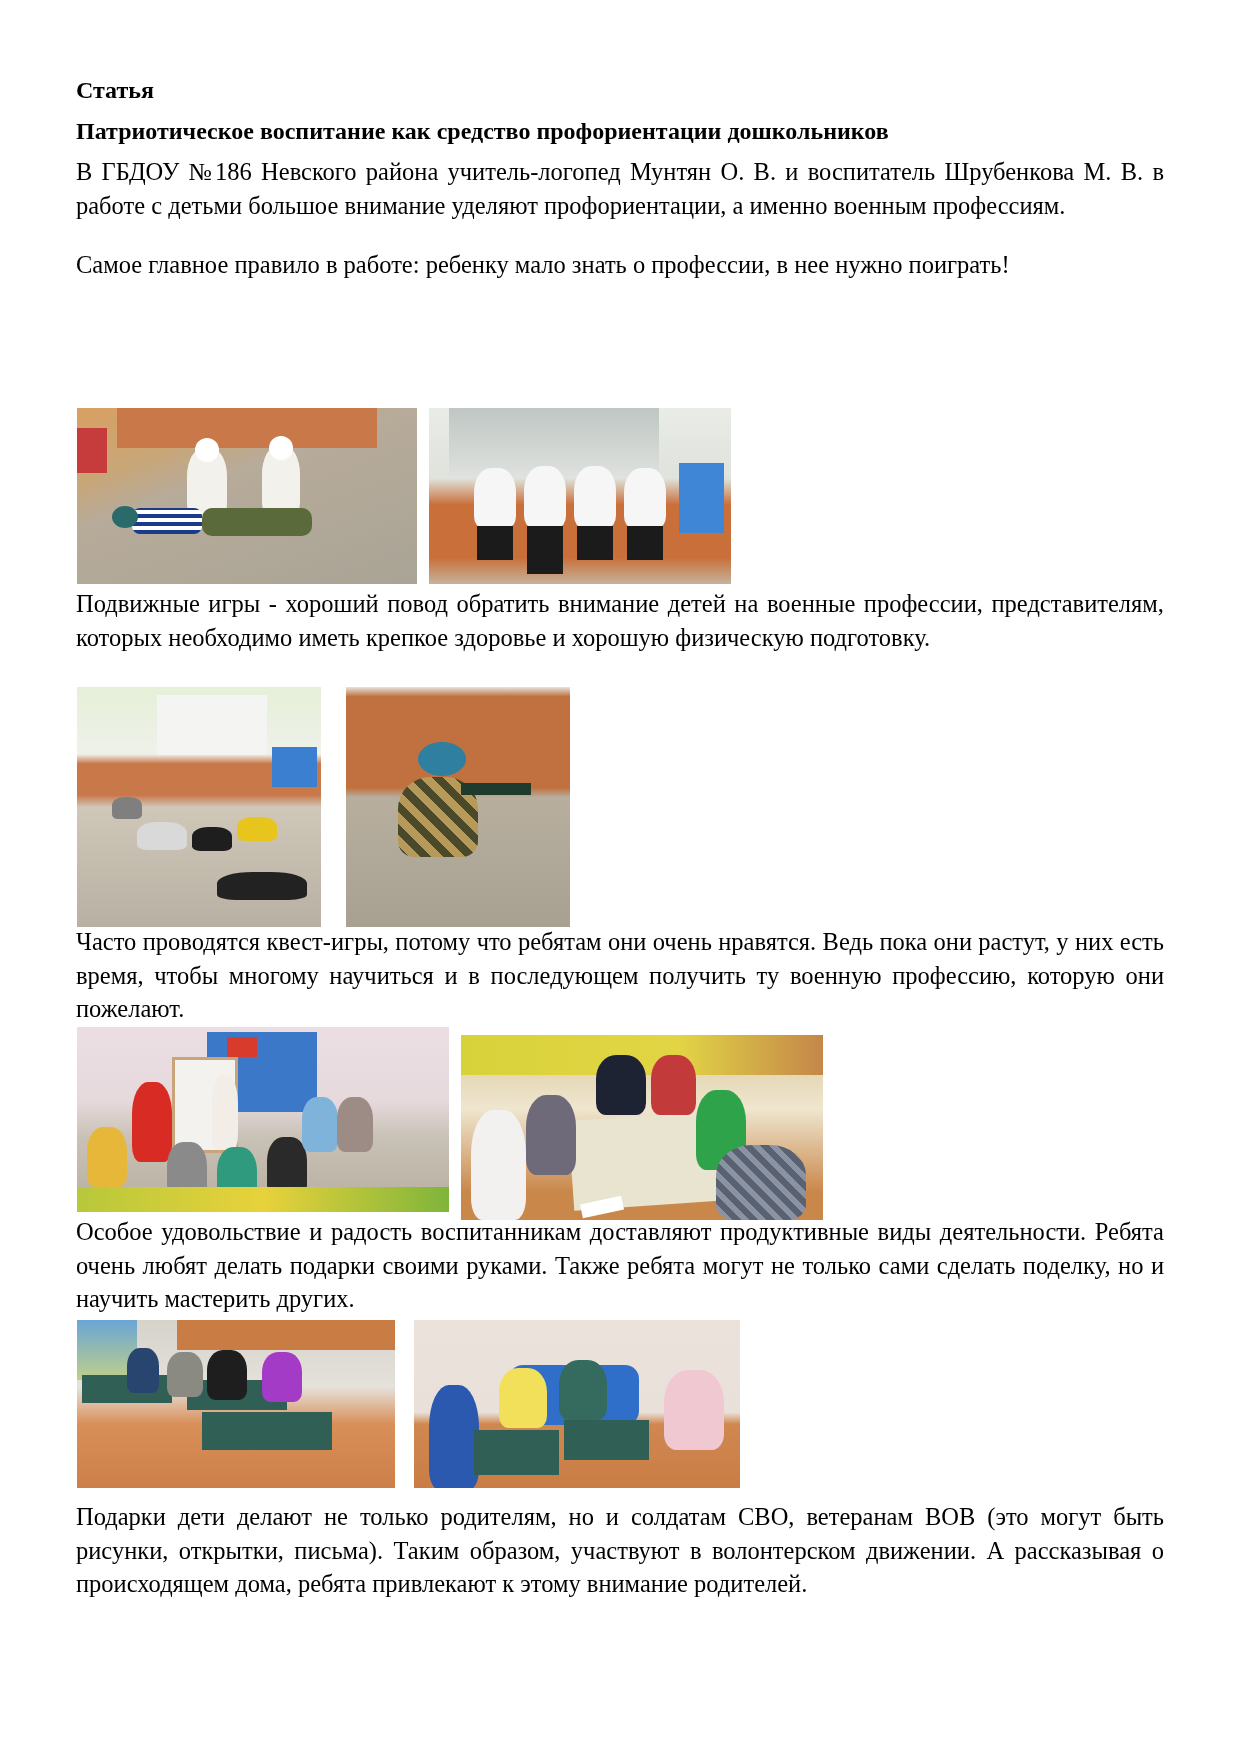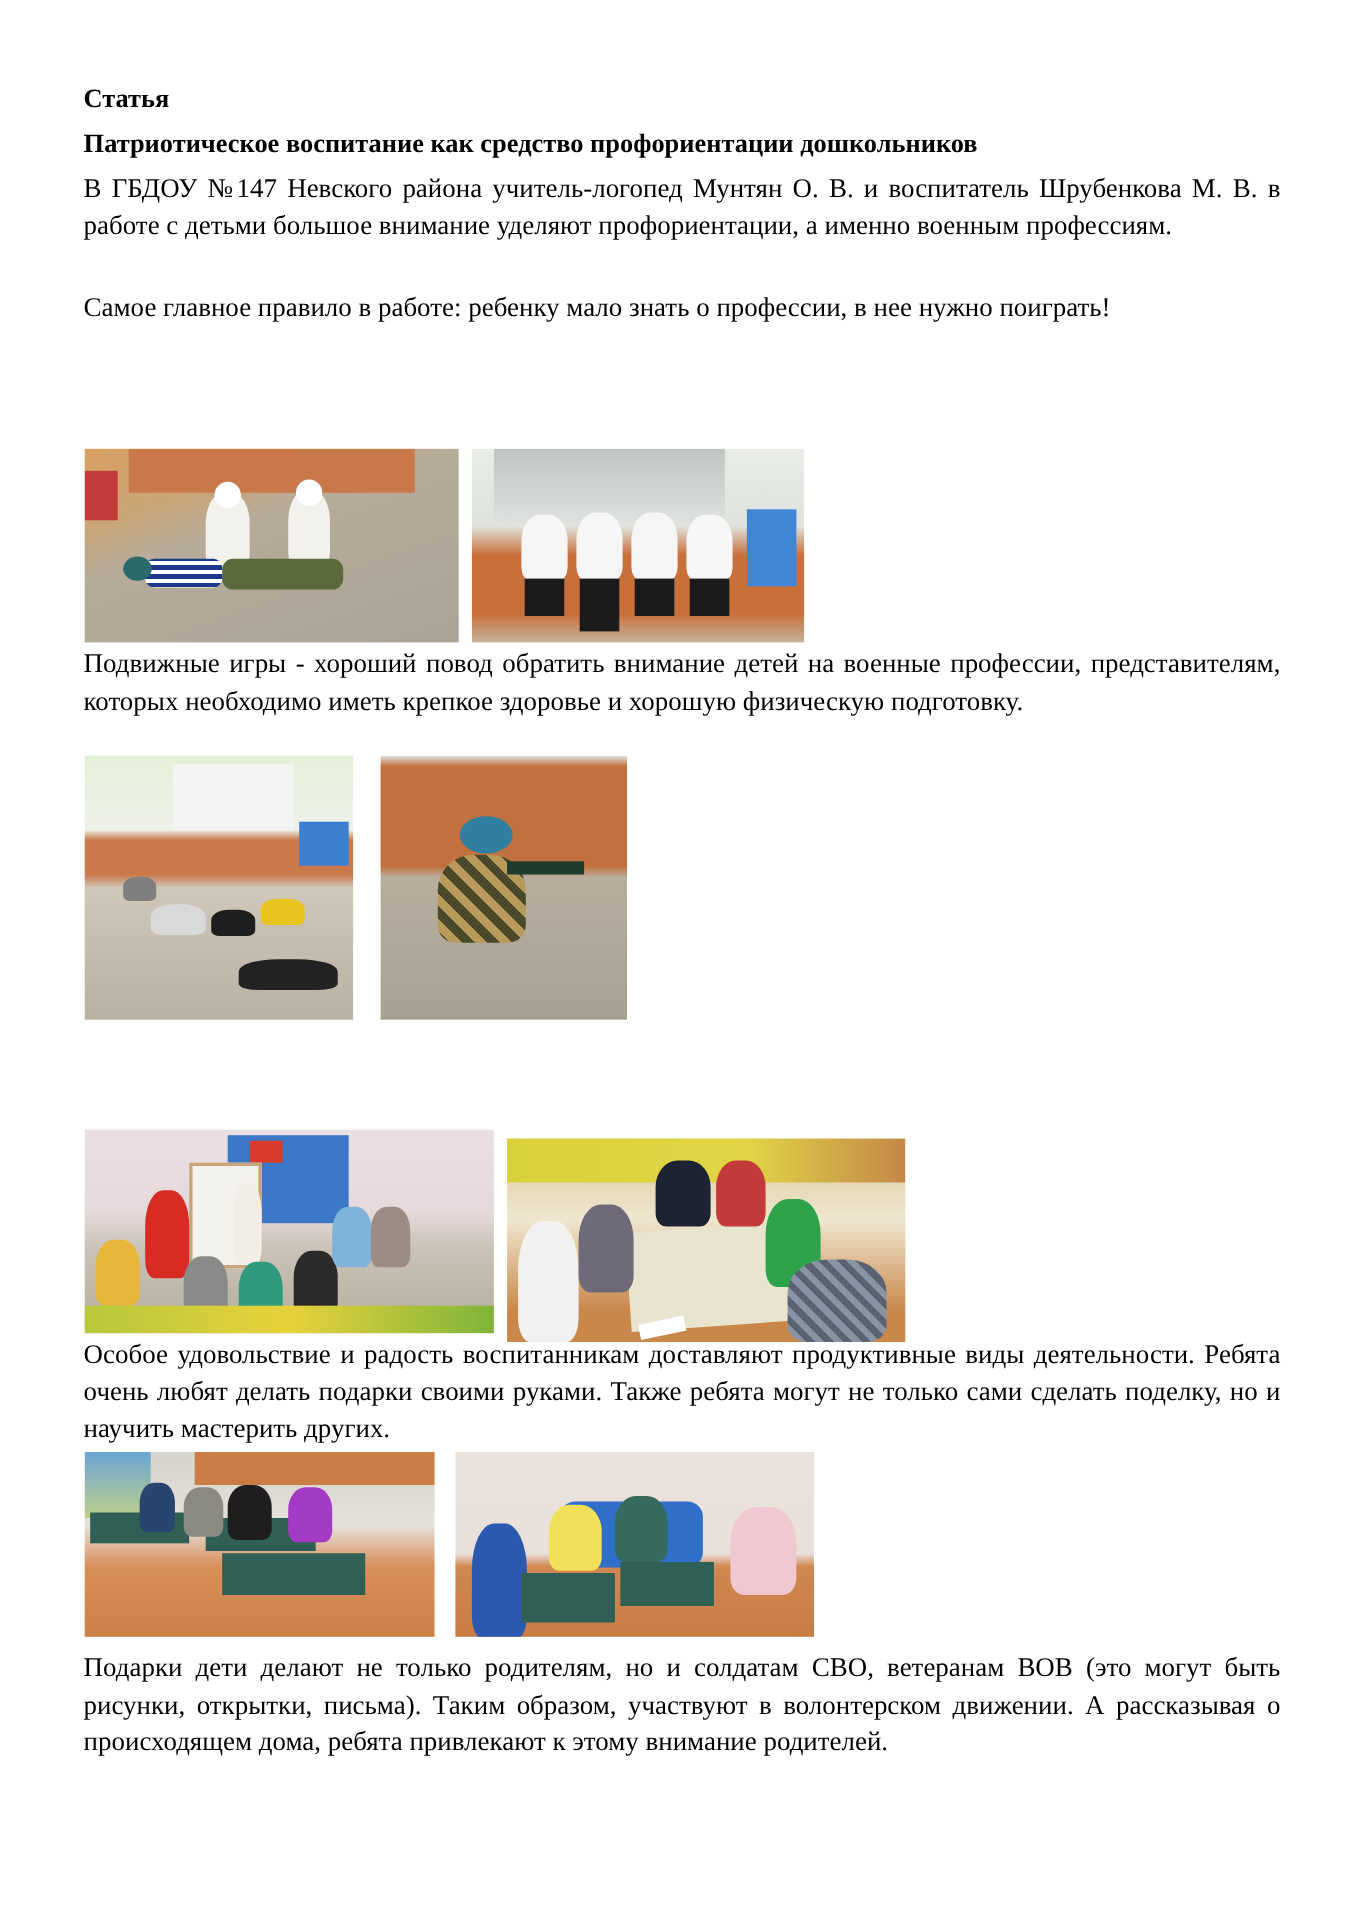--- a/index.html
+++ b/index.html
@@ -14,22 +14,22 @@
   .head { position: absolute; border-radius: 50%; background: #e8c2a4; }
 </style>
 </head>
 <body>
 
 <div class="page">
 
   <div class="title" style="top:75px;">Статья</div>
   <div class="title" style="top:116px;">Патриотическое воспитание как средство профориентации дошкольников</div>
 
-  <div class="para" style="top:155px;">В ГБДОУ №147 Невского района учитель-логопед Мунтян О. В. и воспитатель Шрубенкова М. В. в работе с детьми большое внимание уделяют  профориентации, а именно военным профессиям.</div>
-  <div class="para" style="top:263px;">Самое главное правило в работе: ребенку мало знать о профессии, в нее нужно поиграть!</div>
+  <div class="para" style="top:155px;">В ГБДОУ №186 Невского района учитель-логопед Мунтян О. В. и воспитатель Шрубенкова М. В. в работе с детьми большое внимание уделяют  профориентации, а именно военным профессиям.</div>
+  <div class="para" style="top:248px;">Самое главное правило в работе: ребенку мало знать о профессии, в нее нужно поиграть!</div>
 
   <div class="photo" style="left:77px; top:408px; width:340px; height:176px; background:linear-gradient(160deg,#d9a062 0%,#c9a677 25%,#b7ab9a 40%,#a9a496 100%);">
     <div class="layer" style="left:40px; top:0; width:260px; height:40px; background:#c9784a;"></div>
     <div class="layer" style="left:0; top:20px; width:30px; height:45px; background:#c63b3b;"></div>
     <div class="person" style="left:110px; top:40px; width:40px; height:70px; background:#f3f1ec;"></div>
     <div class="head" style="left:118px; top:30px; width:24px; height:24px; background:#fff;"></div>
     <div class="person" style="left:185px; top:38px; width:38px; height:70px; background:#f3f1ec;"></div>
     <div class="head" style="left:192px; top:28px; width:24px; height:24px; background:#fff;"></div>
     <div class="layer" style="left:55px; top:100px; width:70px; height:26px; background:repeating-linear-gradient(0deg,#1c3a8a 0 4px,#ffffff 4px 8px); border-radius:8px;"></div>
     <div class="layer" style="left:125px; top:100px; width:110px; height:28px; background:#5b6a3a; border-radius:10px;"></div>
@@ -60,20 +60,21 @@
     <div class="person" style="left:160px; top:130px; width:40px; height:24px; background:#e8c51d;"></div>
     <div class="person" style="left:140px; top:185px; width:90px; height:28px; background:#222;"></div>
   </div>
 
   <div class="photo" style="left:346px; top:687px; width:224px; height:240px; background:linear-gradient(180deg,#e4e4e0 0%,#c1713f 4%,#c1713f 42%,#b7ae9e 46%,#a8a191 100%);">
     <div class="head" style="left:72px; top:55px; width:48px; height:34px; background:#2f7fa0;"></div>
     <div class="person" style="left:52px; top:90px; width:80px; height:80px; background:repeating-linear-gradient(45deg,#4a4a2a 0 8px,#b79a5a 8px 16px);"></div>
     <div class="layer" style="left:115px; top:96px; width:70px; height:12px; background:#1e3b2e;"></div>
   </div>
 
+  <div class="para" style="top:925px;">Часто проводятся квест-игры, потому что ребятам они очень нравятся. Ведь пока они растут, у них есть время, чтобы многому научиться и в последующем получить ту военную профессию, которую они пожелают.</div>
 
   <div class="photo" style="left:77px; top:1027px; width:372px; height:185px; background:linear-gradient(180deg,#ecdfe4 0%,#e6d9dc 40%,#c8c1b5 60%,#b6ae9f 100%);">
     <div class="layer" style="left:130px; top:5px; width:110px; height:80px; background:#3c78c8;"></div>
     <div class="layer" style="left:150px; top:10px; width:30px; height:20px; background:#d83a2c;"></div>
     <div class="layer" style="left:95px; top:30px; width:60px; height:90px; background:#f4f2ee; border:3px solid #c9a37a;"></div>
     <div class="person" style="left:55px; top:55px; width:40px; height:80px; background:#d72b24;"></div>
     <div class="person" style="left:135px; top:48px; width:26px; height:75px; background:#f2ede6;"></div>
     <div class="person" style="left:10px; top:100px; width:40px; height:60px; background:#e7b73a;"></div>
     <div class="person" style="left:90px; top:115px; width:40px; height:60px; background:#8a8a8a;"></div>
     <div class="person" style="left:140px; top:120px; width:40px; height:60px; background:#2f9a7d;"></div>

